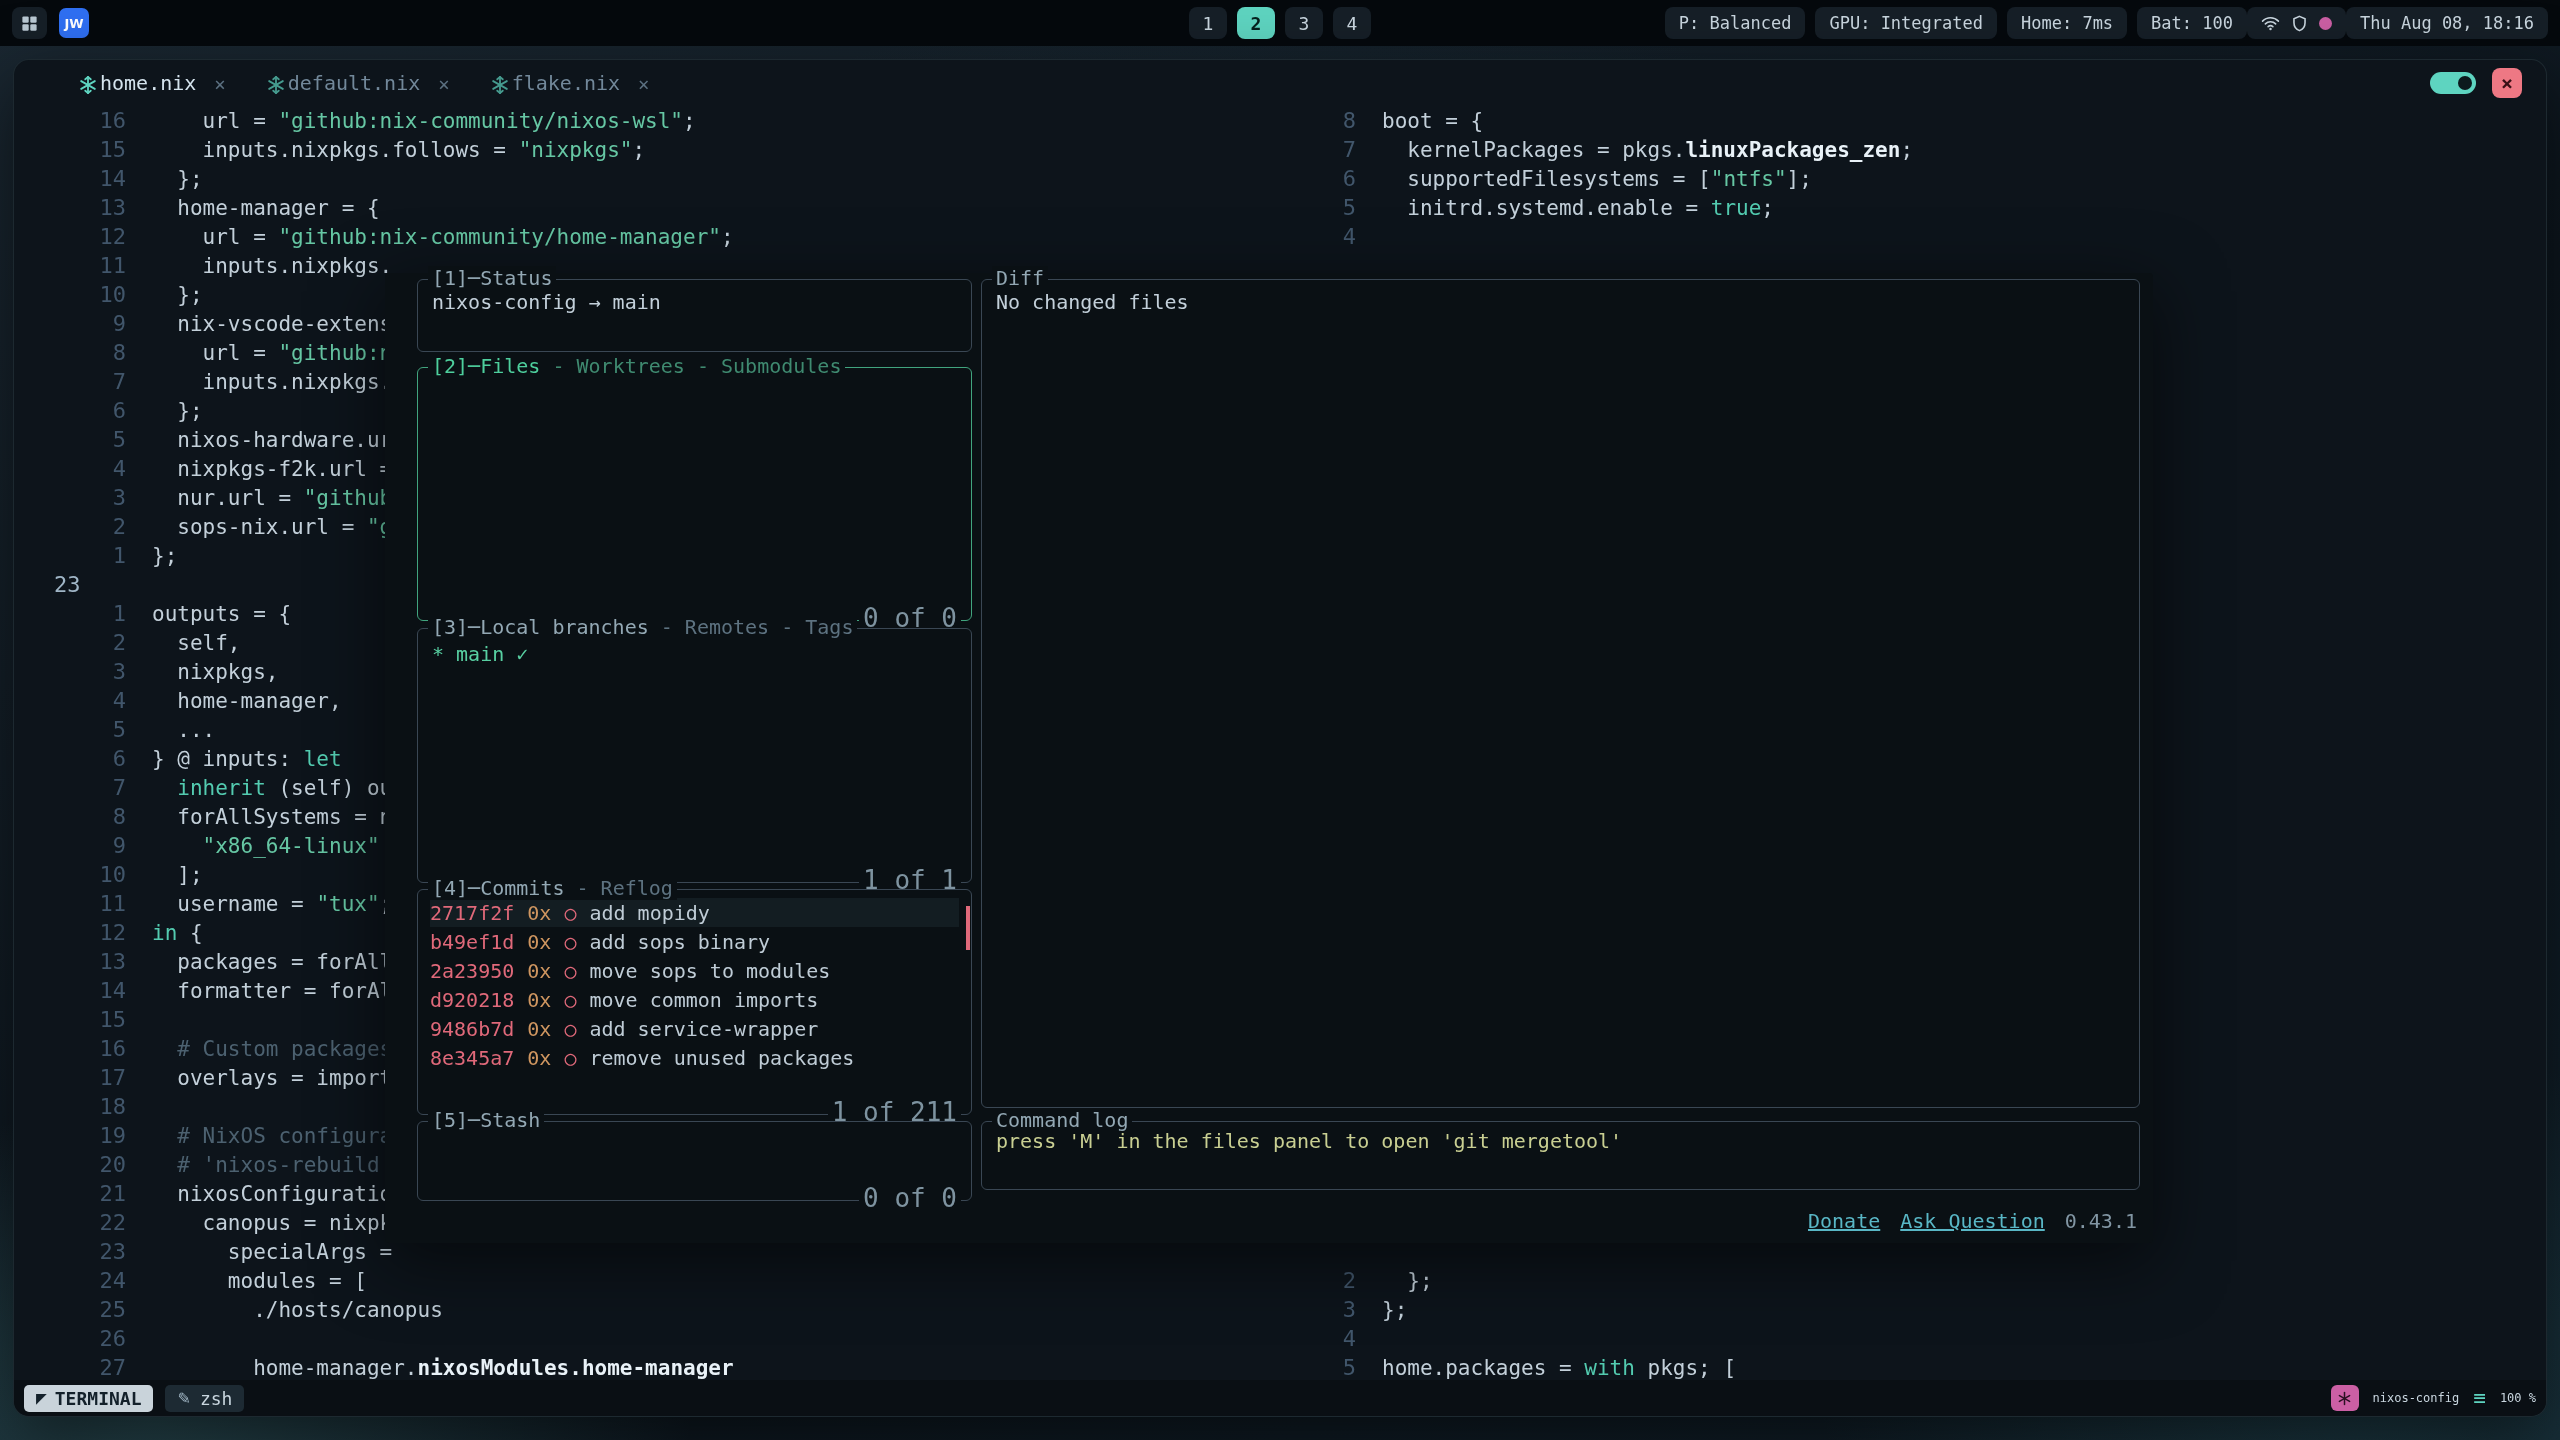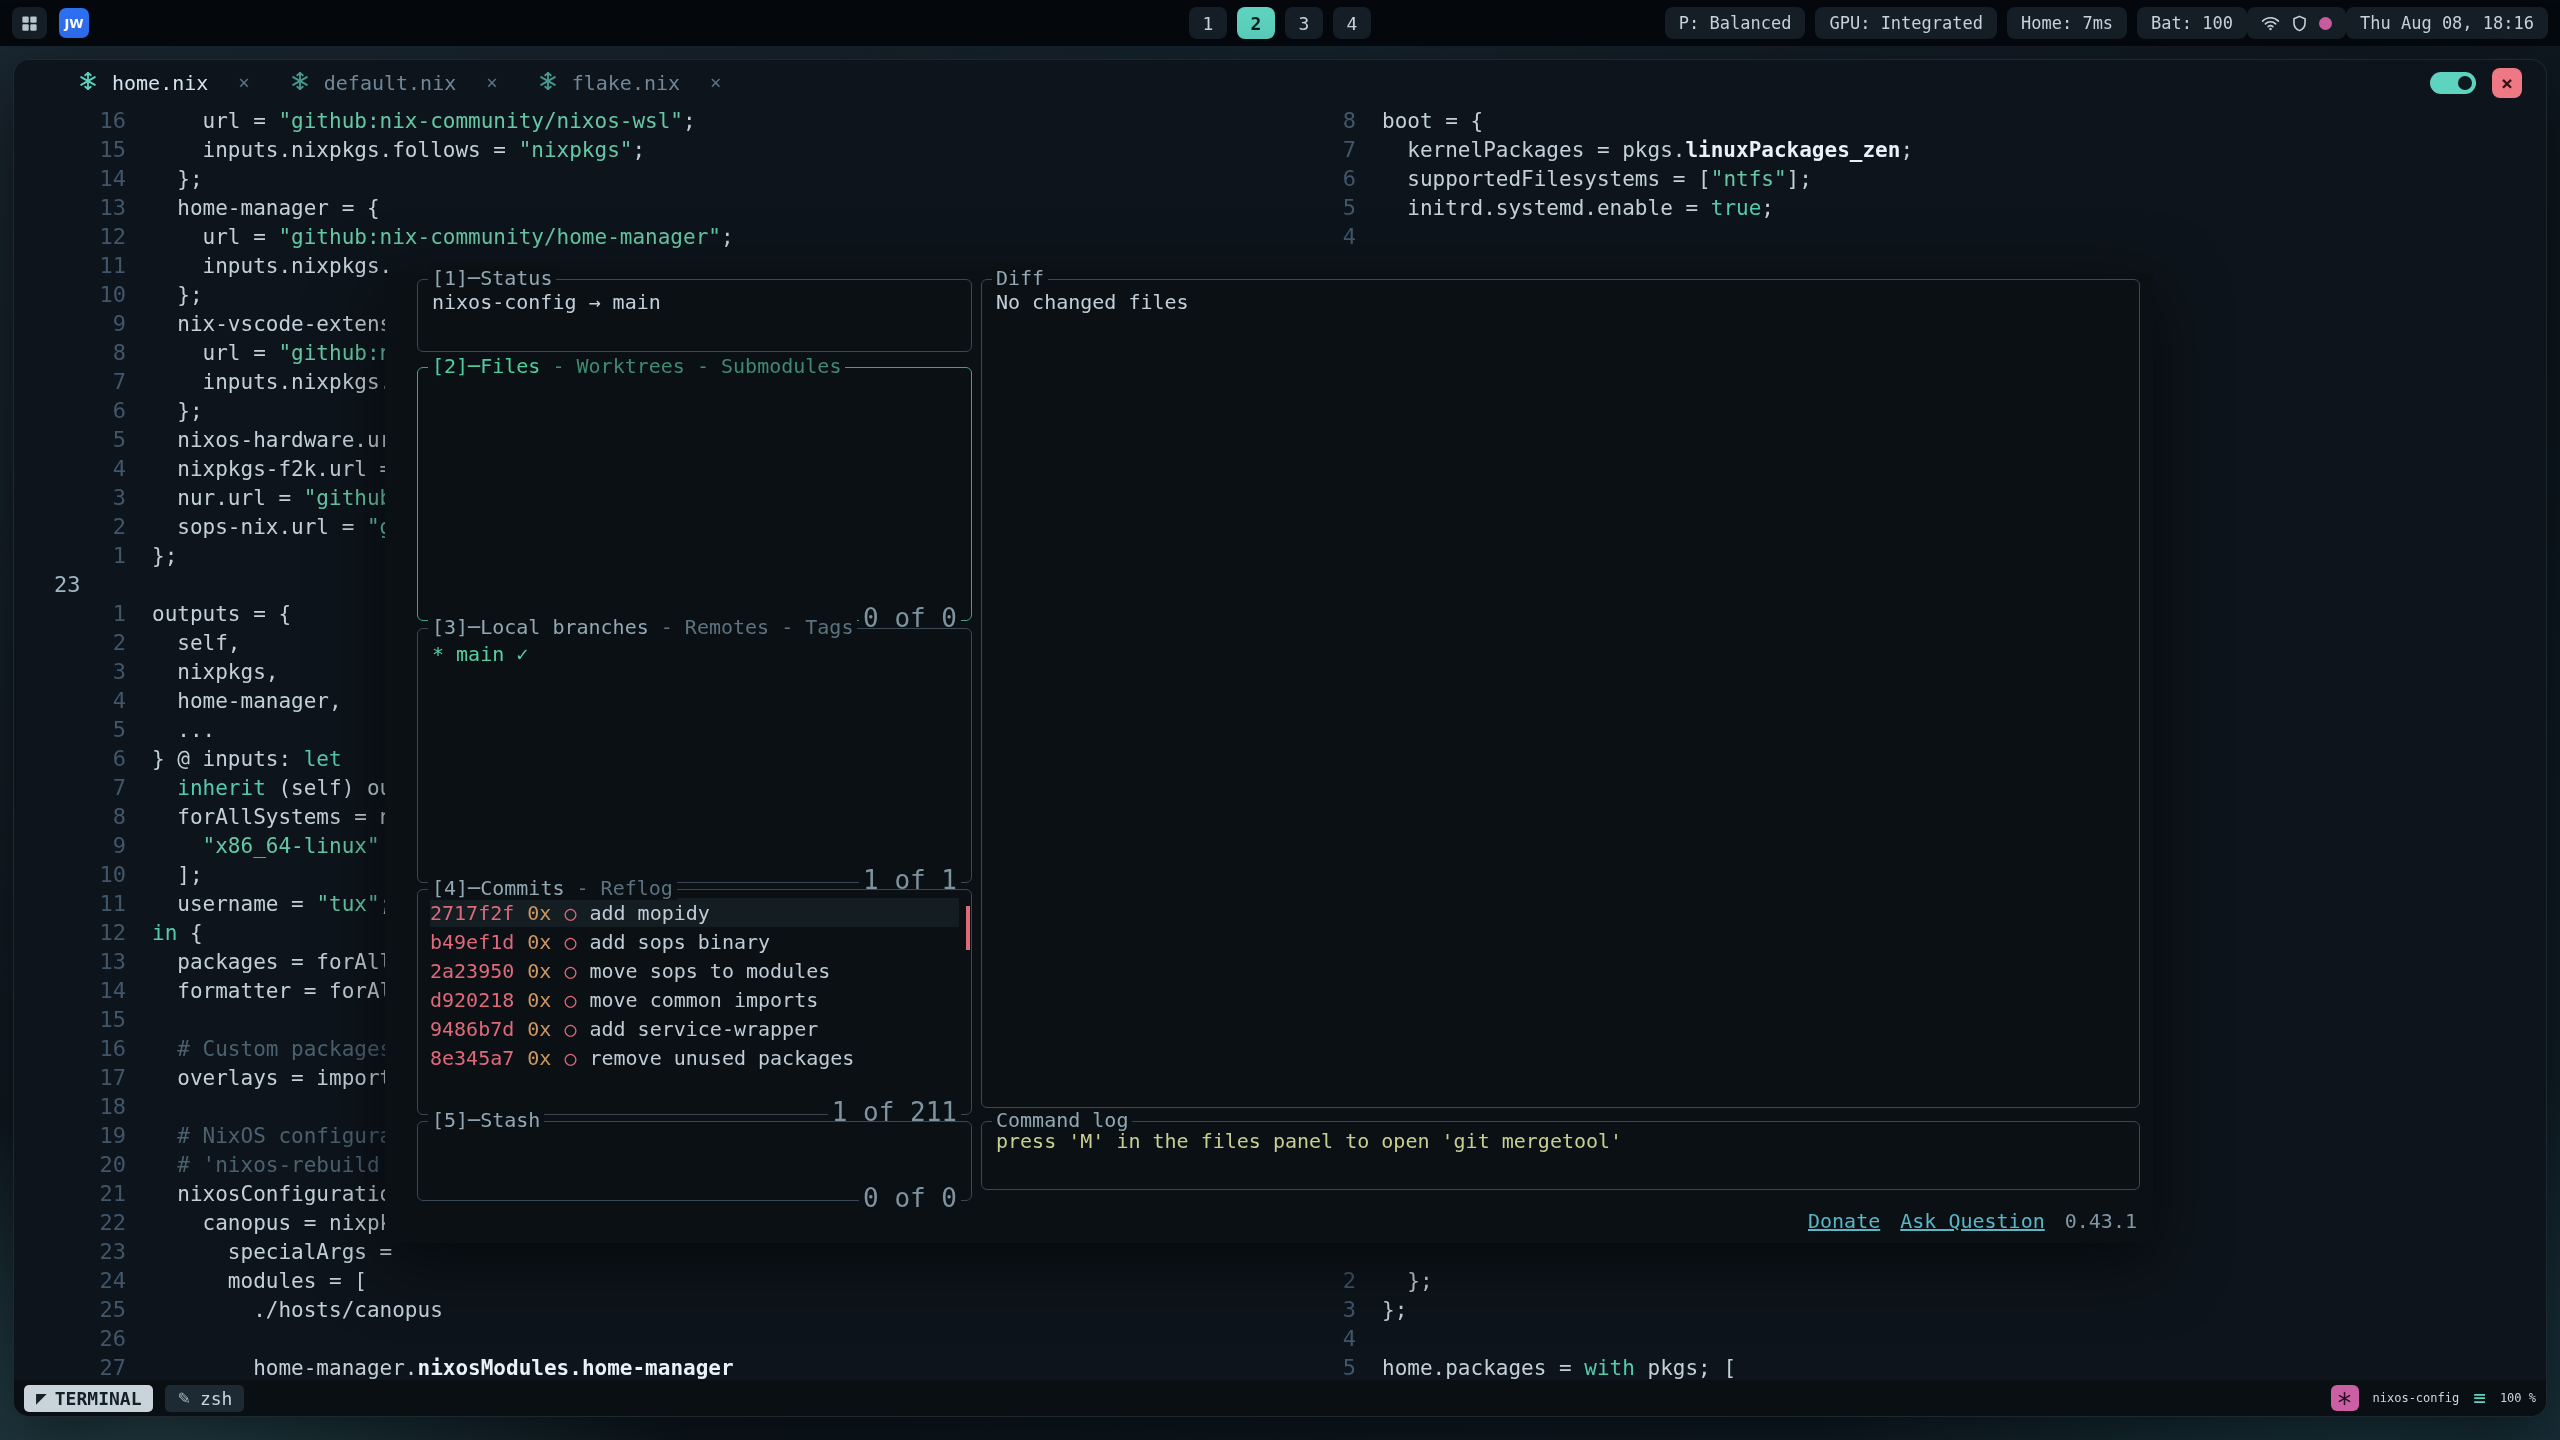--- a/index.html
+++ b/index.html
@@ -27,21 +27,21 @@
   .tb-right{margin-left:auto;display:flex;align-items:center;gap:0;}
   .tray-dot{width:13px;height:13px;border-radius:50%;background:var(--magenta,#cb5fa4);}
   .tb-svg{width:19px;height:19px;display:block}
 
   
   .window{position:absolute;left:13px;top:59px;width:2534px;height:1358px;border-radius:16px;
     background:var(--bg-window,#0d141b);border:1px solid rgba(130,170,180,.14);
     box-shadow:0 24px 70px rgba(0,0,0,.55);overflow:hidden;display:flex;flex-direction:column;}
 
   .tabbar{height:46px;flex:none;display:flex;align-items:center;padding:0 24px 0 64px;gap:40px;}
-  .tab{display:flex;align-items:flex-start;gap:14px;font-size:20px;color:#72889a;cursor:default;}
+  .tab{display:flex;align-items:flex-end;gap:2px;font-size:20px;color:#72889a;cursor:default;}
   .tab.active{color:#d5e4ee;}
   .snow-svg{width:20px;height:20px;color:var(--accent,#5ed4c0);display:block}
   .tab:not(.active) .snow-svg{opacity:.7}
   .tab-close{color:#5b7081;font-size:19px;margin-left:16px;}
   .controls{margin-left:auto;display:flex;align-items:center;gap:16px;}
   .toggle{width:46px;height:22px;border-radius:11px;background:var(--accent,#5ed4c0);position:relative;}
   .toggle .knob{position:absolute;right:4px;top:4px;width:14px;height:14px;border-radius:50%;background:#0c1a1d;}
   .closebtn{width:30px;height:30px;border-radius:8px;background:var(--close-red,#ee7884);color:#3a1016;
     font-size:20px;display:flex;align-items:center;justify-content:center;font-weight:bold;}
 

